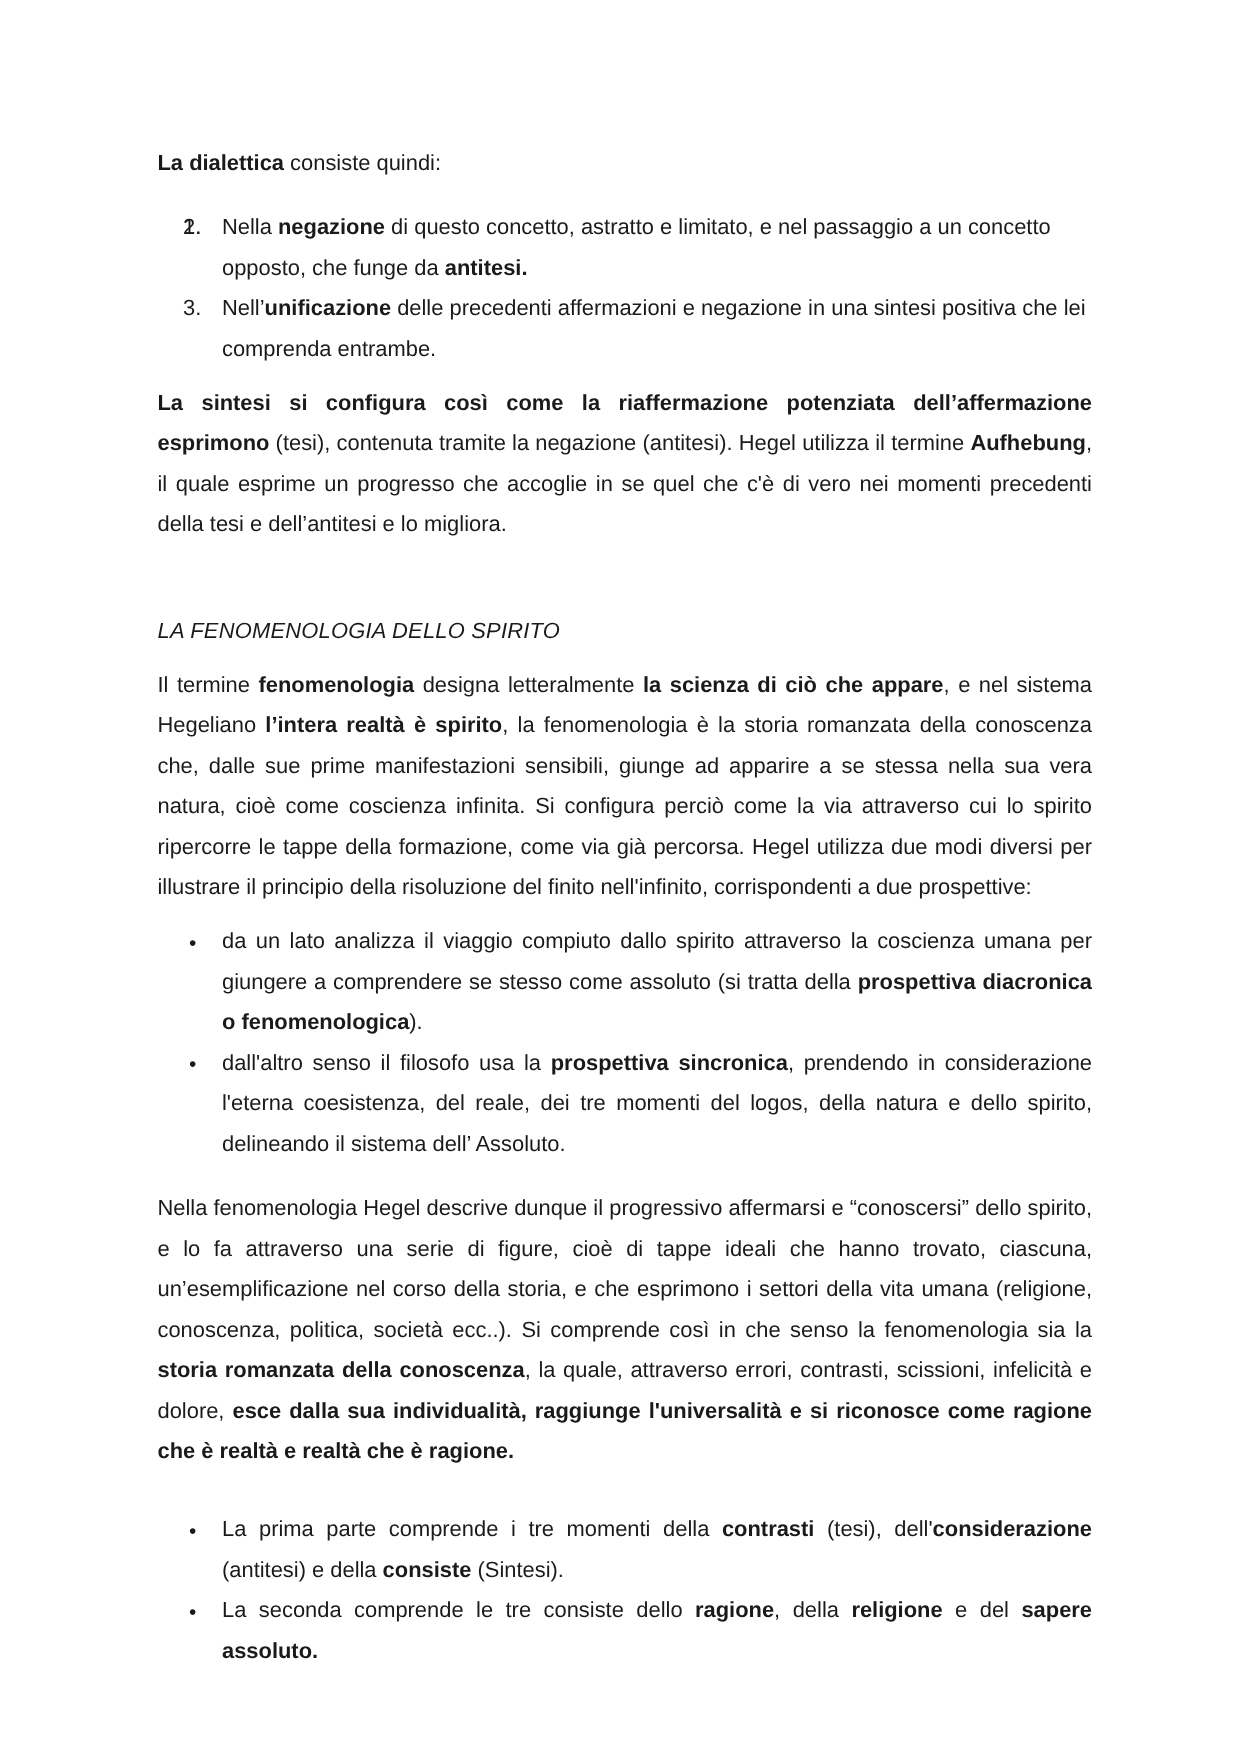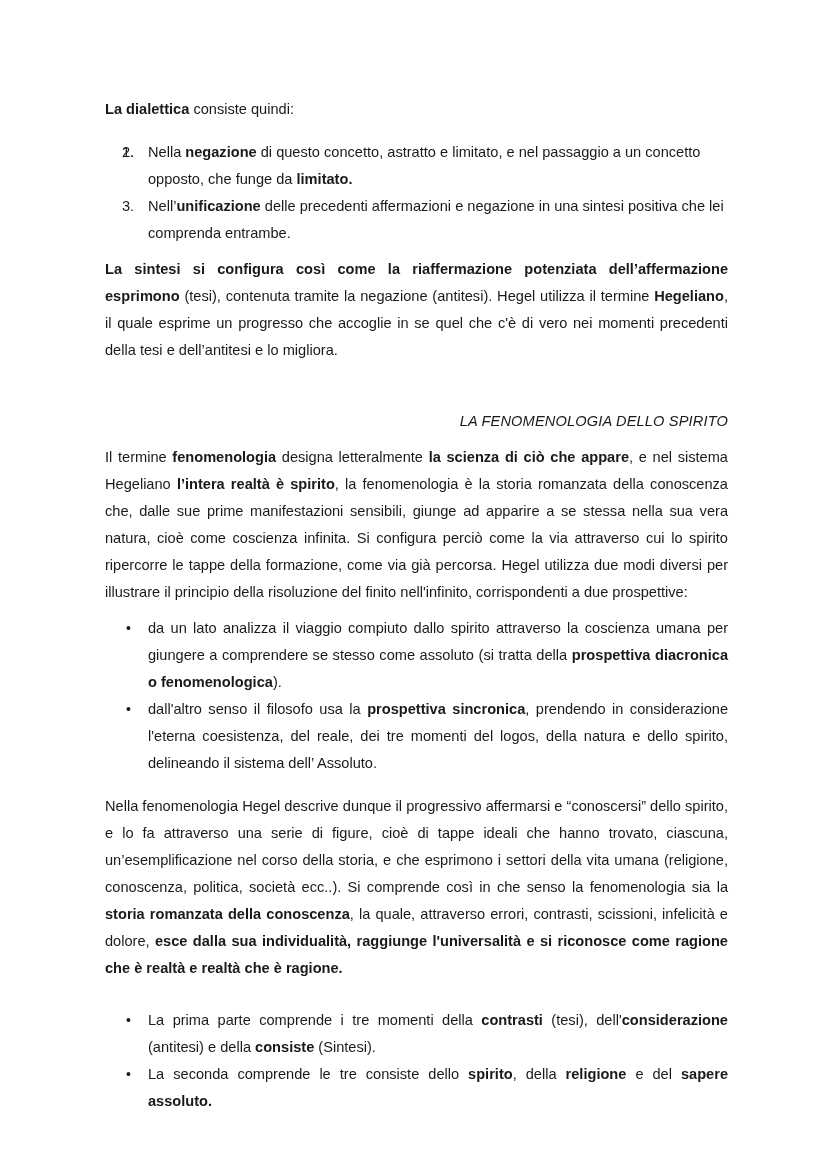--- a/index.html
+++ b/index.html
@@ -54,21 +54,21 @@
     text-align: left;
   }
 
   
   .section-heading {
     font-size: 14.6px;
     font-weight: normal;
     font-style: italic;
     line-height: 27px;
     letter-spacing: 0.15px;
-    text-align: right;
+    text-align: left;
   }
 
   
   .num-list {
     list-style: none;
     font-size: 14.6px;
     line-height: 27px;
   }
   .num-list > li {
     position: relative;
@@ -122,31 +122,31 @@
     </p>
 
     <div class="gap-sm"></div>
 
     <ol class="num-list">
       <li>
         <span class="marker">1.</span>
       </li>
       <li>
         <span class="marker">2.</span>
-        <span class="body"><span>Nella </span><b>negazione</b><span> di questo concetto, astratto e limitato, e nel passaggio a un concetto opposto, che funge da </span><b>limitato.</b></span>
+        <span class="body"><span>Nella </span><b>negazione</b><span> di questo concetto, astratto e limitato, e nel passaggio a un concetto opposto, che funge da </span><b>antitesi.</b></span>
       </li>
       <li>
         <span class="marker">3.</span>
         <span class="body"><span> Nell’</span><b>unificazione</b><span> delle precedenti affermazioni e negazione in una sintesi positiva che lei comprenda entrambe.</span></span>
       </li>
     </ol>
 
     <div class="gap-xs"></div>
 
-    <p class="para"><b> La sintesi si configura così come la riaffermazione potenziata dell’affermazione esprimono</b><span> (tesi), contenuta tramite la negazione (antitesi). Hegel utilizza il termine </span><b>Hegeliano</b><span>, il quale esprime un progresso che accoglie in se quel che c'è di vero nei momenti precedenti della tesi e dell’antitesi e lo migliora.</span></p>
+    <p class="para"><b> La sintesi si configura così come la riaffermazione potenziata dell’affermazione esprimono</b><span> (tesi), contenuta tramite la negazione (antitesi). Hegel utilizza il termine </span><b>Aufhebung</b><span>, il quale esprime un progresso che accoglie in se quel che c'è di vero nei momenti precedenti della tesi e dell’antitesi e lo migliora.</span></p>
 
     <div class="gap-xl"></div>
 
     <h2 class="section-heading">LA FENOMENOLOGIA DELLO SPIRITO</h2>
 
     <div class="gap-xs"></div>
 
     <p class="para"><span>Il termine </span><b>fenomenologia</b><span> designa letteralmente </span><b>la scienza di ciò che appare</b><span>, e nel sistema Hegeliano </span><b>l’intera realtà è spirito</b><span>, la fenomenologia è la storia romanzata della conoscenza che, dalle sue prime manifestazioni sensibili, giunge ad apparire a se stessa nella sua vera natura, cioè come coscienza infinita. Si configura perciò come la via attraverso cui lo spirito ripercorre le tappe della formazione, come via già percorsa. Hegel utilizza due modi diversi per illustrare il principio della risoluzione del finito nell'infinito, corrispondenti a due prospettive:</span></p>
 
     <div class="gap-xs"></div>
@@ -171,18 +171,18 @@
 
     <div class="gap-xs"></div>
 
     <ul class="bullet-list">
       <li>
         <span class="bullet">•</span>
         <span class="body"><span> La prima parte comprende i tre momenti della </span><b>contrasti</b><span> (tesi), dell'</span><b>considerazione</b><span> (antitesi) e della </span><b>consiste</b><span> (Sintesi).</span></span>
       </li>
       <li>
         <span class="bullet">•</span>
-        <span class="body"><span> La seconda comprende le tre consiste dello </span><b>spirito</b><span>, della </span><b>religione</b><span> e del </span><b>sapere assoluto.</b></span>
+        <span class="body"><span> La seconda comprende le tre consiste dello </span><b>ragione</b><span>, della </span><b>religione</b><span> e del </span><b>sapere assoluto.</b></span>
       </li>
     </ul>
 
   </div>
 </div>
 
 </body></html>

